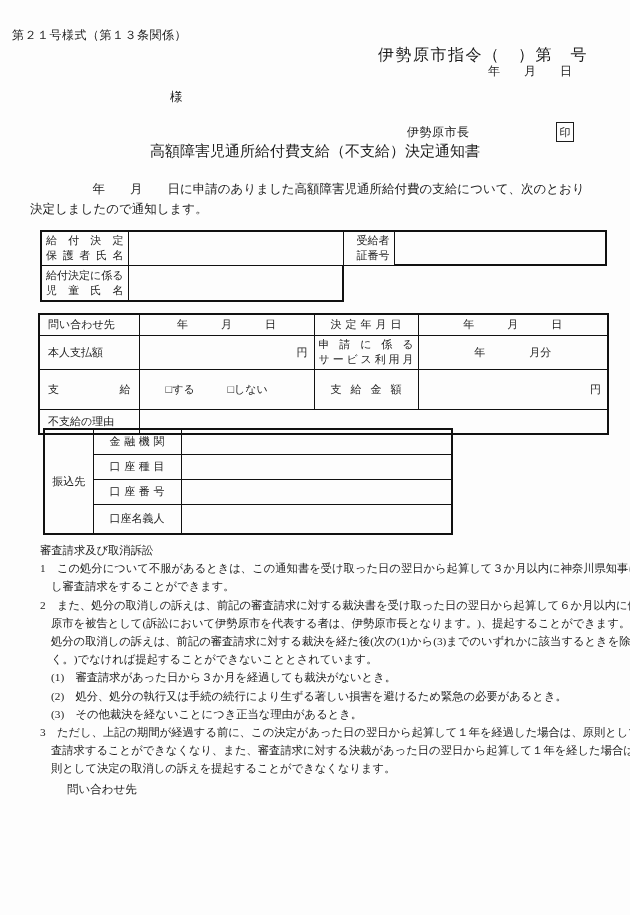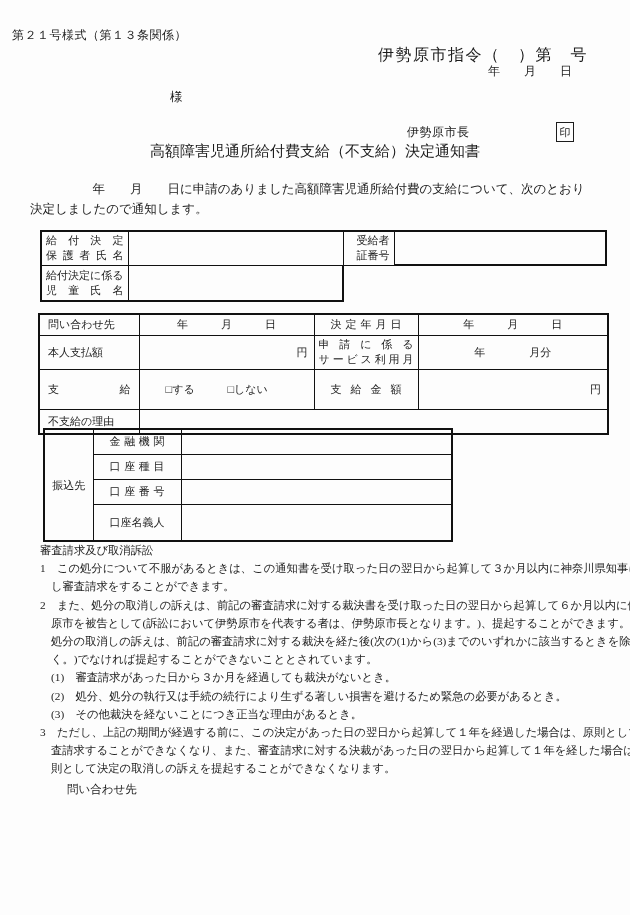--- a/index.html
+++ b/index.html
@@ -152,21 +152,21 @@
       <td class="bt br"></td>
     </tr>
     <tr style="height:25px">
       <th class="jpad">口座種目</th>
       <td class="br"></td>
     </tr>
     <tr style="height:25px">
       <th class="jpad">口座番号</th>
       <td class="br"></td>
     </tr>
-    <tr style="height:37px">
+    <tr style="height:30px">
       <th class="bb jpad">口座名義人</th>
       <td class="bb br"></td>
     </tr>
   </tbody>
     </table>
 
   <div class="abs notes">
     <div class="nline">審査請求及び取消訴訟</div>
     <div class="nline">1　この処分について不服があるときは、この通知書を受け取った日の翌日から起算して３か月以内に神奈川県知事に対</div>
     <div class="nline cont">し審査請求をすることができます。</div>

